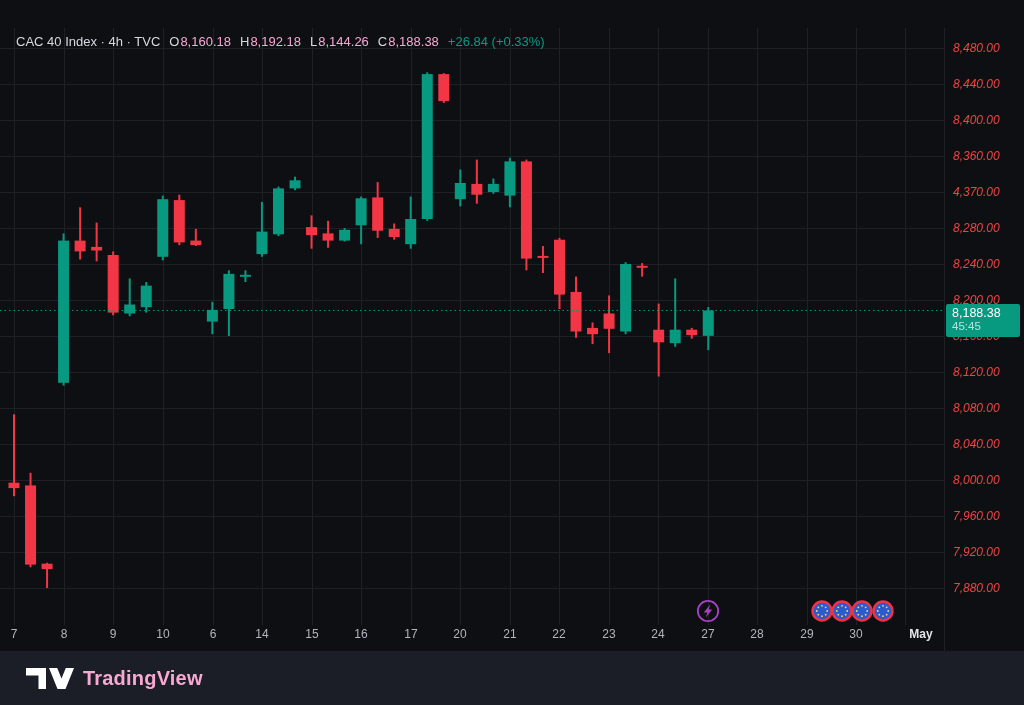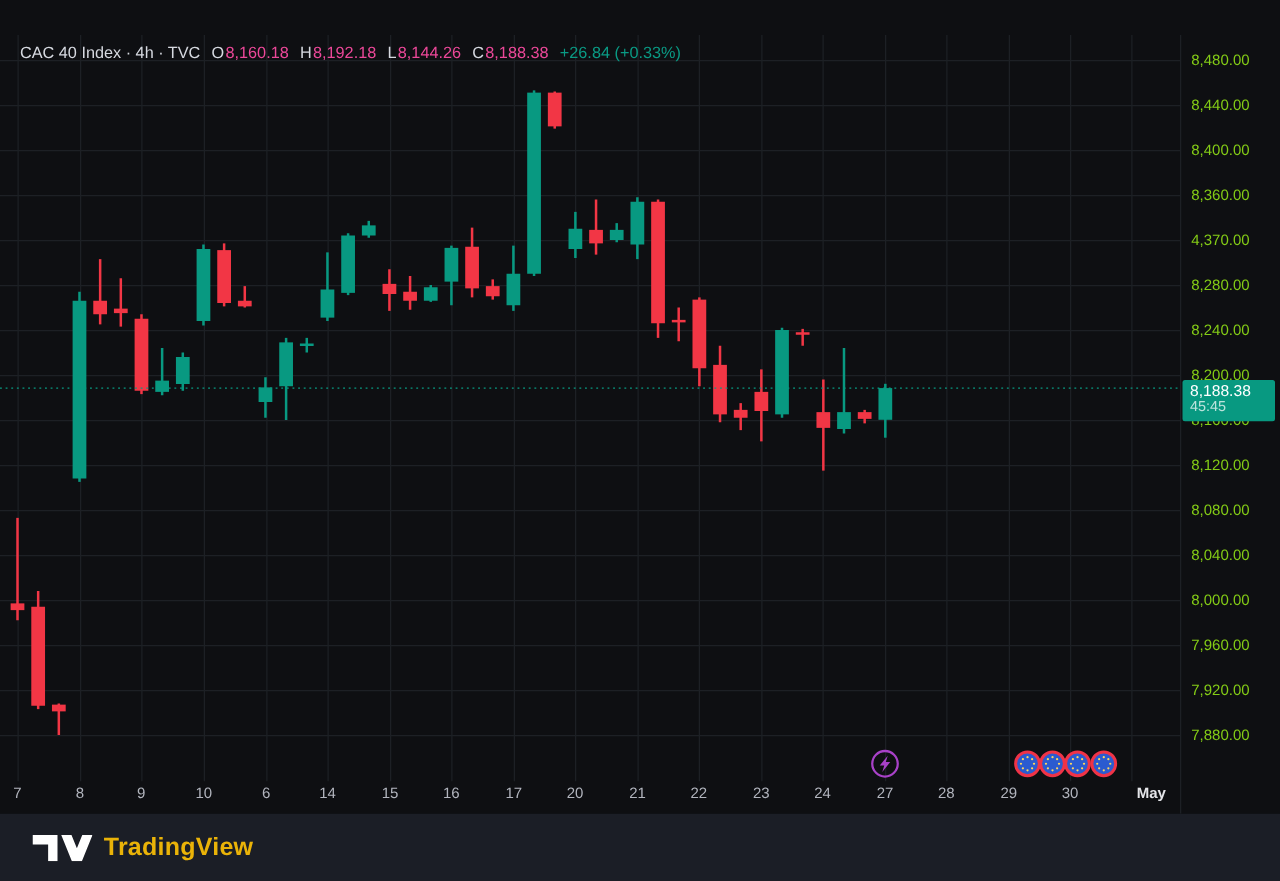--- a/index.html
+++ b/index.html
@@ -6,38 +6,38 @@
   .screen{position:relative;width:1024px;height:705px;overflow:hidden;
     font-family:"Liberation Sans",sans-serif;background:#0e0f12;}
   .topbar{position:absolute;left:0;top:0;width:1024px;height:28px;background:#1a1b20;
     display:flex;align-items:center;}
   .topbar span{margin-left:16px;color:#dddde0;font-size:13px;font-weight:700;letter-spacing:.1px;}
   .chart{position:absolute;left:0;top:28px;width:1024px;height:623px;background:#0e0f12;}
   .chart svg{position:absolute;left:0;top:-28px;}
   .legend{position:absolute;left:16px;top:6px;display:flex;align-items:center;gap:9px;
     font-size:13px;color:#d6d9e0;z-index:5;}
   .legend .k{color:#d6d9e0;}
-  .legend .v{color:#ec4899;margin-left:1px;}
+  .legend .v{color:#f9a8d4;margin-left:1px;}
   .legend .chg{color:#0a9a84;}
   .yaxis{position:absolute;left:944px;top:0;width:80px;height:595px;}
   .yaxis .tick{position:absolute;left:9px;transform:translateY(-50%);
-    color:#84cc16;font-size:12px;white-space:nowrap;}
+    color:#ef4444;font-size:12px;white-space:nowrap;font-style:italic;}
   .xaxis{position:absolute;left:0;top:595px;width:1024px;height:28px;}
   .xaxis .tick{position:absolute;top:4px;transform:translateX(-50%);
     color:#b2b5be;font-size:12px;}
   .xaxis .tick.month{color:#e4e5e9;font-weight:700;margin-left:16px;}
   .plabel{position:absolute;left:946px;width:68px;background:#089981;border-radius:2px;
     padding:2px 0 3px 6px;z-index:6;line-height:1.15;}
   .plabel .p{color:#ffffff;font-size:12.5px;}
   .plabel .cd{color:rgba(255,255,255,0.72);font-size:11.5px;}
   .footer{position:absolute;left:0;top:651px;width:1024px;height:54px;background:#1b1e26;
     display:flex;align-items:center;}
   .logo{display:flex;align-items:center;gap:9px;margin-left:26px;cursor:pointer;}
   .logo svg{display:block;}
-  .logo span{color:#eab308;font-size:20px;font-weight:700;letter-spacing:.2px;}
+  .logo span{color:#f9a8d4;font-size:20px;font-weight:700;letter-spacing:.2px;}
 </style>
 </head>
 <body>
 
 <div class="screen">
 
 
   <div class="chart">
     <svg id="plot" width="1024" height="651">
         <line x1="0" x2="944" y1="48.5" y2="48.5" stroke="#1d2025" stroke-width="1"></line>

